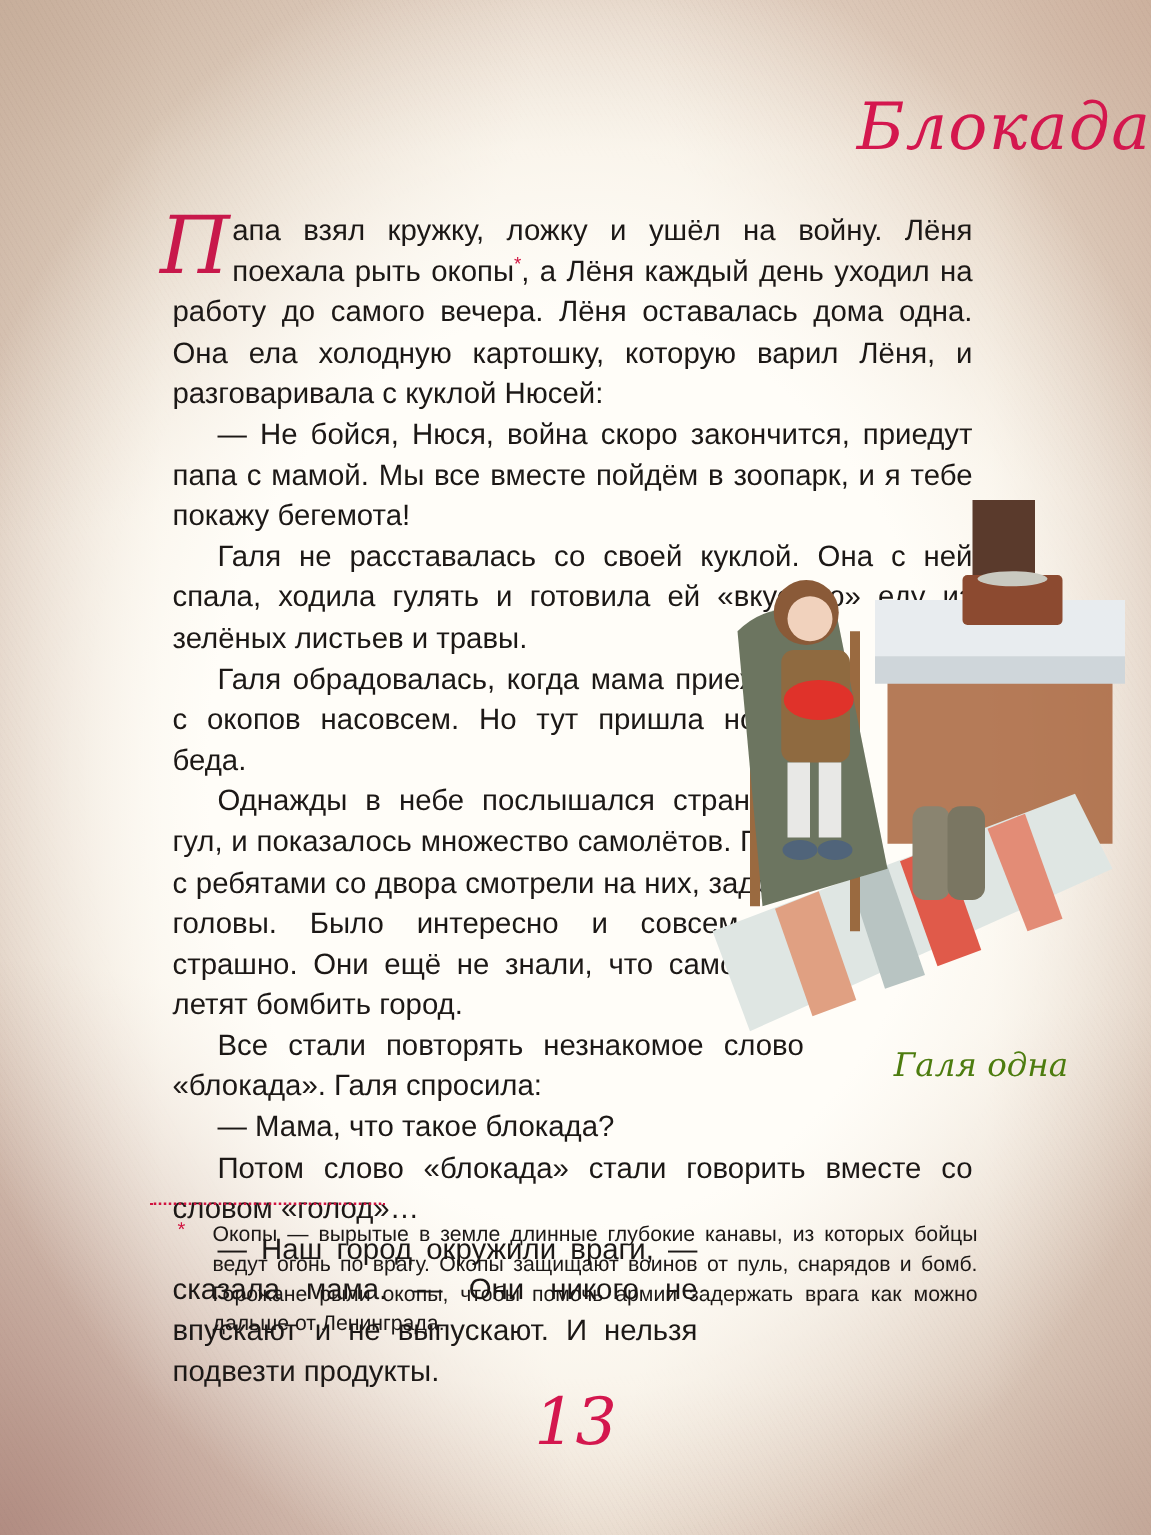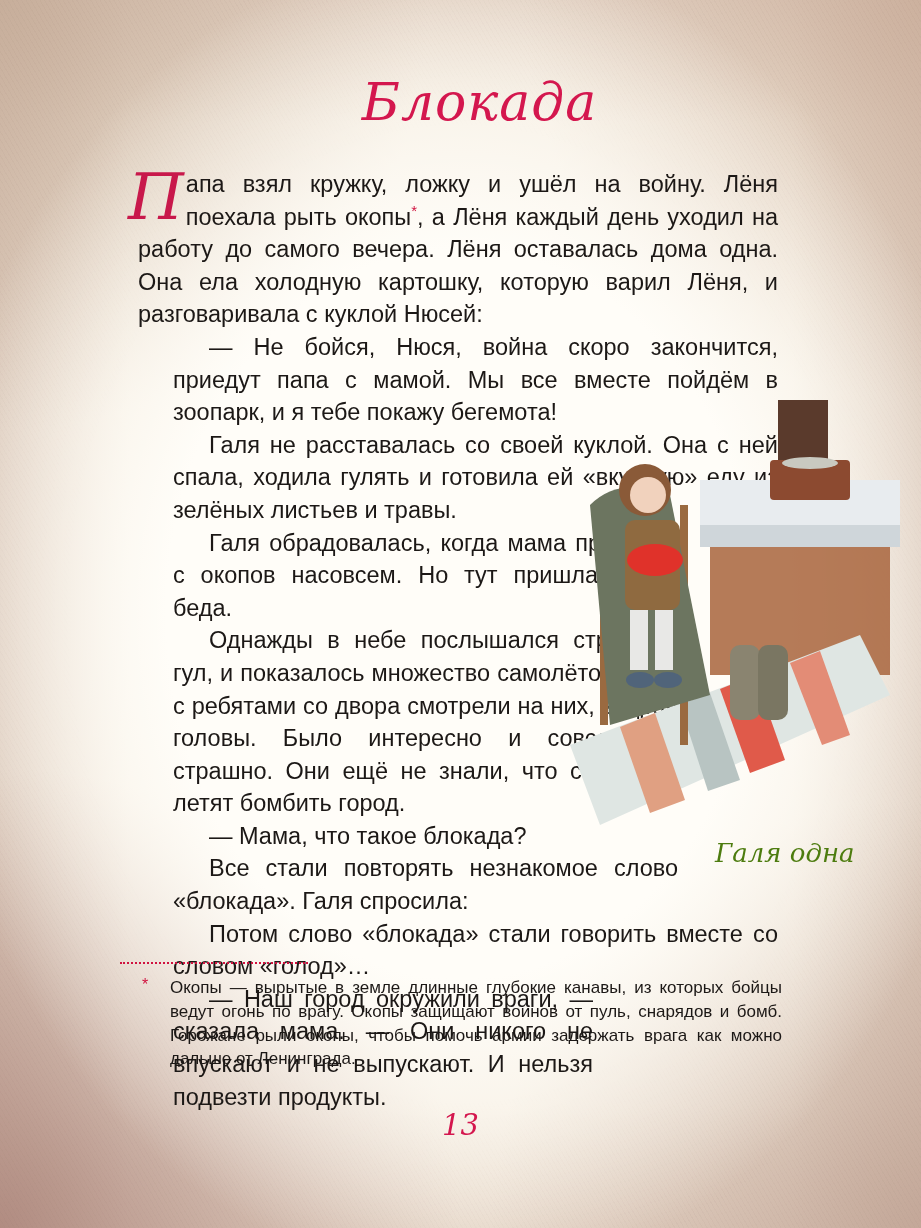--- a/index.html
+++ b/index.html
@@ -22,32 +22,32 @@
       #f3eadc;
   }
   .hatch {
     position: absolute; inset: 0; pointer-events: none;
     background: repeating-linear-gradient(60deg, rgba(150,120,110,0.05) 0px, rgba(150,120,110,0.05) 1px, transparent 1px, transparent 4px);
     -webkit-mask-image: radial-gradient(ellipse 60% 56% at 50% 50%, transparent 70%, black 100%);
             mask-image: radial-gradient(ellipse 60% 56% at 50% 50%, transparent 70%, black 100%);
   }
   .title {
     position: absolute; left: 0; right: 0; top: 72px;
-    text-align: center;
+    text-align: right;
     font-family: "DejaVu Serif", serif; font-style: italic;
     font-size: 52px; color: #d4174e; letter-spacing: 1px; margin-left: 38px;
   }
   .body-text {
     position: absolute; left: 138px; top: 168px; width: 640px;
     font-size: 23.5px; line-height: 32.6px;
     font-family: "Liberation Sans", sans-serif;
     color: #1c1816;
   }
   .body-text p { margin: 0; text-align: justify; }
-  .body-text p.indent { text-indent: 36px; margin-left: 35px; }
+  .body-text p.indent { text-indent: 36px; }
   .dropcap {
     float: left; font-family: "DejaVu Serif", serif; font-style: italic;
     font-size: 64px; line-height: 50px; color: #c8184b;
     margin: 0 2px 0 -10px; padding-top: 4px; height: 36px;
   }
   .asterisk { color: #d0123f; font-size: 15px; vertical-align: super; line-height: 0; }
   .narrow { width: 505px; }
   .narrow2 { width: 420px; }
   .footnote-line {
     position: absolute; left: 120px; top: 962px; width: 188px; height: 0;
@@ -55,21 +55,21 @@
   }
   .footnote {
     position: absolute; left: 170px; top: 976px; width: 612px;
     font-size: 17px; line-height: 23.8px; color: #1c1816; text-align: justify;
   }
   .fn-star {
     position: absolute; left: 142px; top: 976px; color: #d0123f; font-size: 16px;
   }
   .page-number {
     position: absolute; left: 0; right: 0; top: 1108px; text-align: center;
-    font-family: "DejaVu Serif", serif; font-style: italic; font-size: 29px; color: #d4174e;
+    font-family: "DejaVu Serif", serif; font-style: italic; font-size: 52px; color: #d4174e;
   }
   .caption {
     position: absolute; left: 715px; top: 838px;
     font-family: "DejaVu Serif", serif; font-style: italic; font-size: 26px; color: #4d7c0f;
   }
   .illustration { position: absolute; left: 560px; top: 395px; width: 340px; height: 450px; }
 </style>
 </head>
 <body>
 
@@ -79,22 +79,22 @@
 <div class="title">Блокада</div>
 
 <div class="body-text">
   <p>
     <span class="dropcap">П</span><span>апа взял кружку, ложку и ушёл на войну. Лёня поехала рыть окопы</span><span class="asterisk">*</span><span>, а Лёня каждый день уходил на работу до самого вечера. Лёня оставалась дома одна. Она ела холодную картошку, которую варил Лёня, и разговаривала с куклой Нюсей:</span>
   </p>
   <p class="indent">— Не бойся, Нюся, война скоро закончится, приедут папа с мамой. Мы все вместе пойдём в зоопарк, и я тебе покажу бегемота!</p>
   <p class="indent">Галя не расставалась со своей куклой. Она с ней спала, ходила гулять и готовила ей «вкусную» еду из зелёных листьев и травы.</p>
   <p class="indent narrow">Галя обрадовалась, когда мама приехала с окопов насовсем. Но тут пришла новая беда.</p>
   <p class="indent narrow">Однажды в небе послышался странный гул, и показалось множество самолётов. Галя с ребятами со двора смотрели на них, задрав головы. Было интересно и совсем не страшно. Они ещё не знали, что самолёты летят бомбить город.</p>
+  <p class="indent narrow">Все стали повторять незнакомое слово «блокада». Галя спросила:</p>
   <p class="indent narrow2">— Мама, что такое блокада?</p>
-  <p class="indent narrow">Все стали повторять незнакомое слово «блокада». Галя спросила:</p>
   <p class="indent">Потом слово «блокада» стали говорить вместе со словом «голод»…</p>
   <p class="indent narrow2">— Наш город окружили враги, — сказала мама. — Они никого не впускают и не выпускают. И нельзя подвезти продукты.</p>
 </div>
 
 <svg class="illustration" viewBox="0 0 340 450">
 
   <rect x="150" y="100" width="180" height="180" fill="#a8643c" opacity="0.85"></rect>
   <rect x="140" y="85" width="200" height="55" fill="#e8ecef"></rect>
   <rect x="140" y="130" width="200" height="22" fill="#cfd6da"></rect>
 

